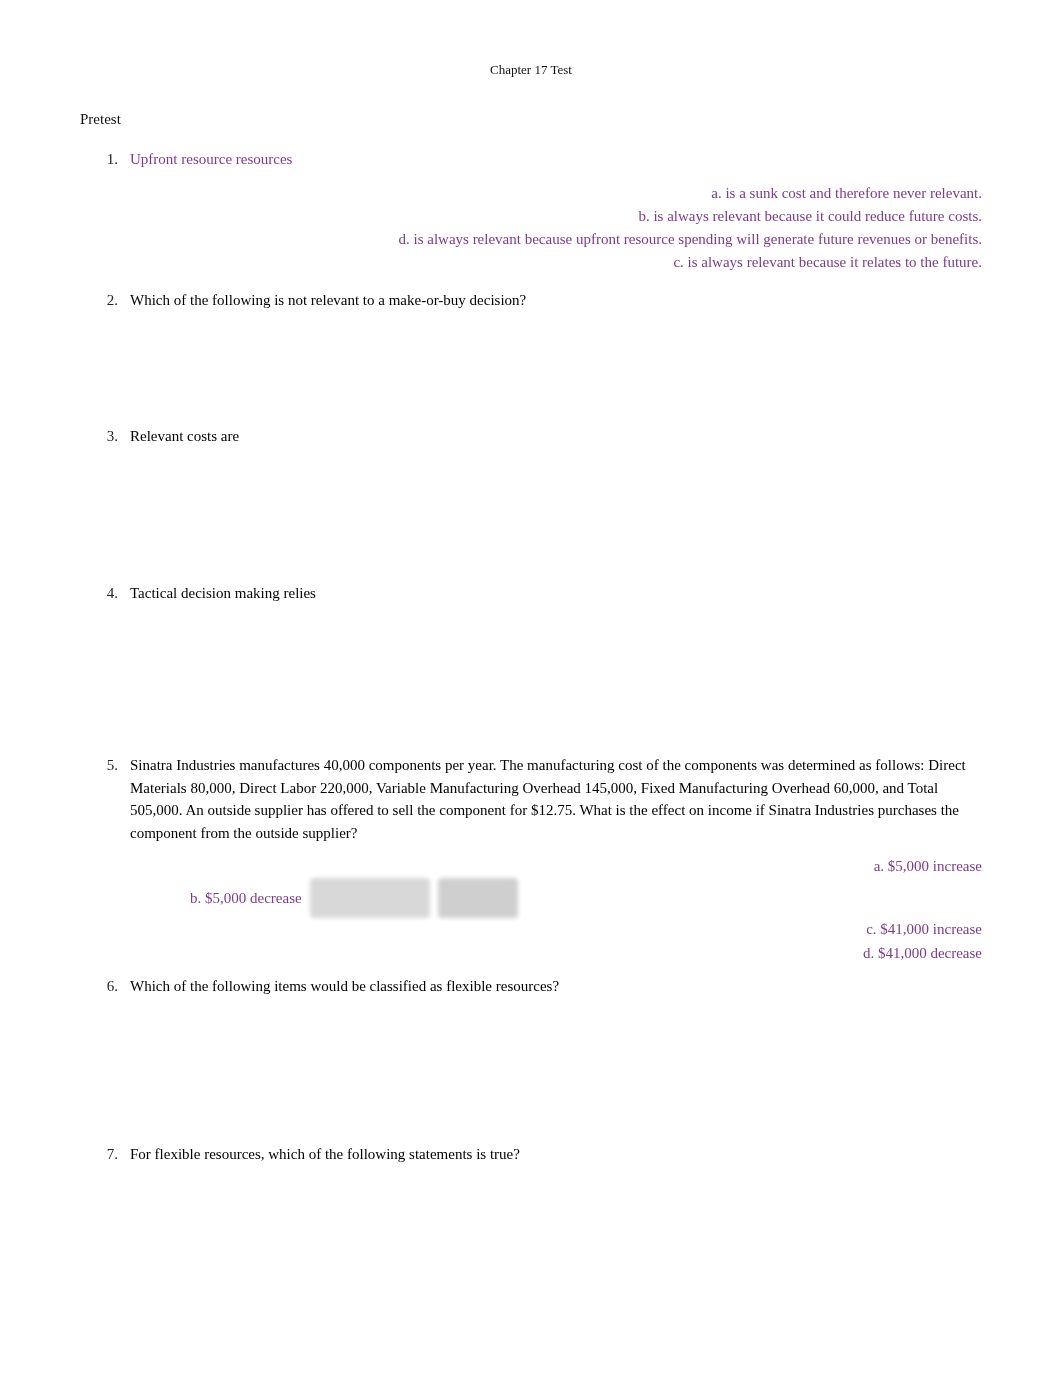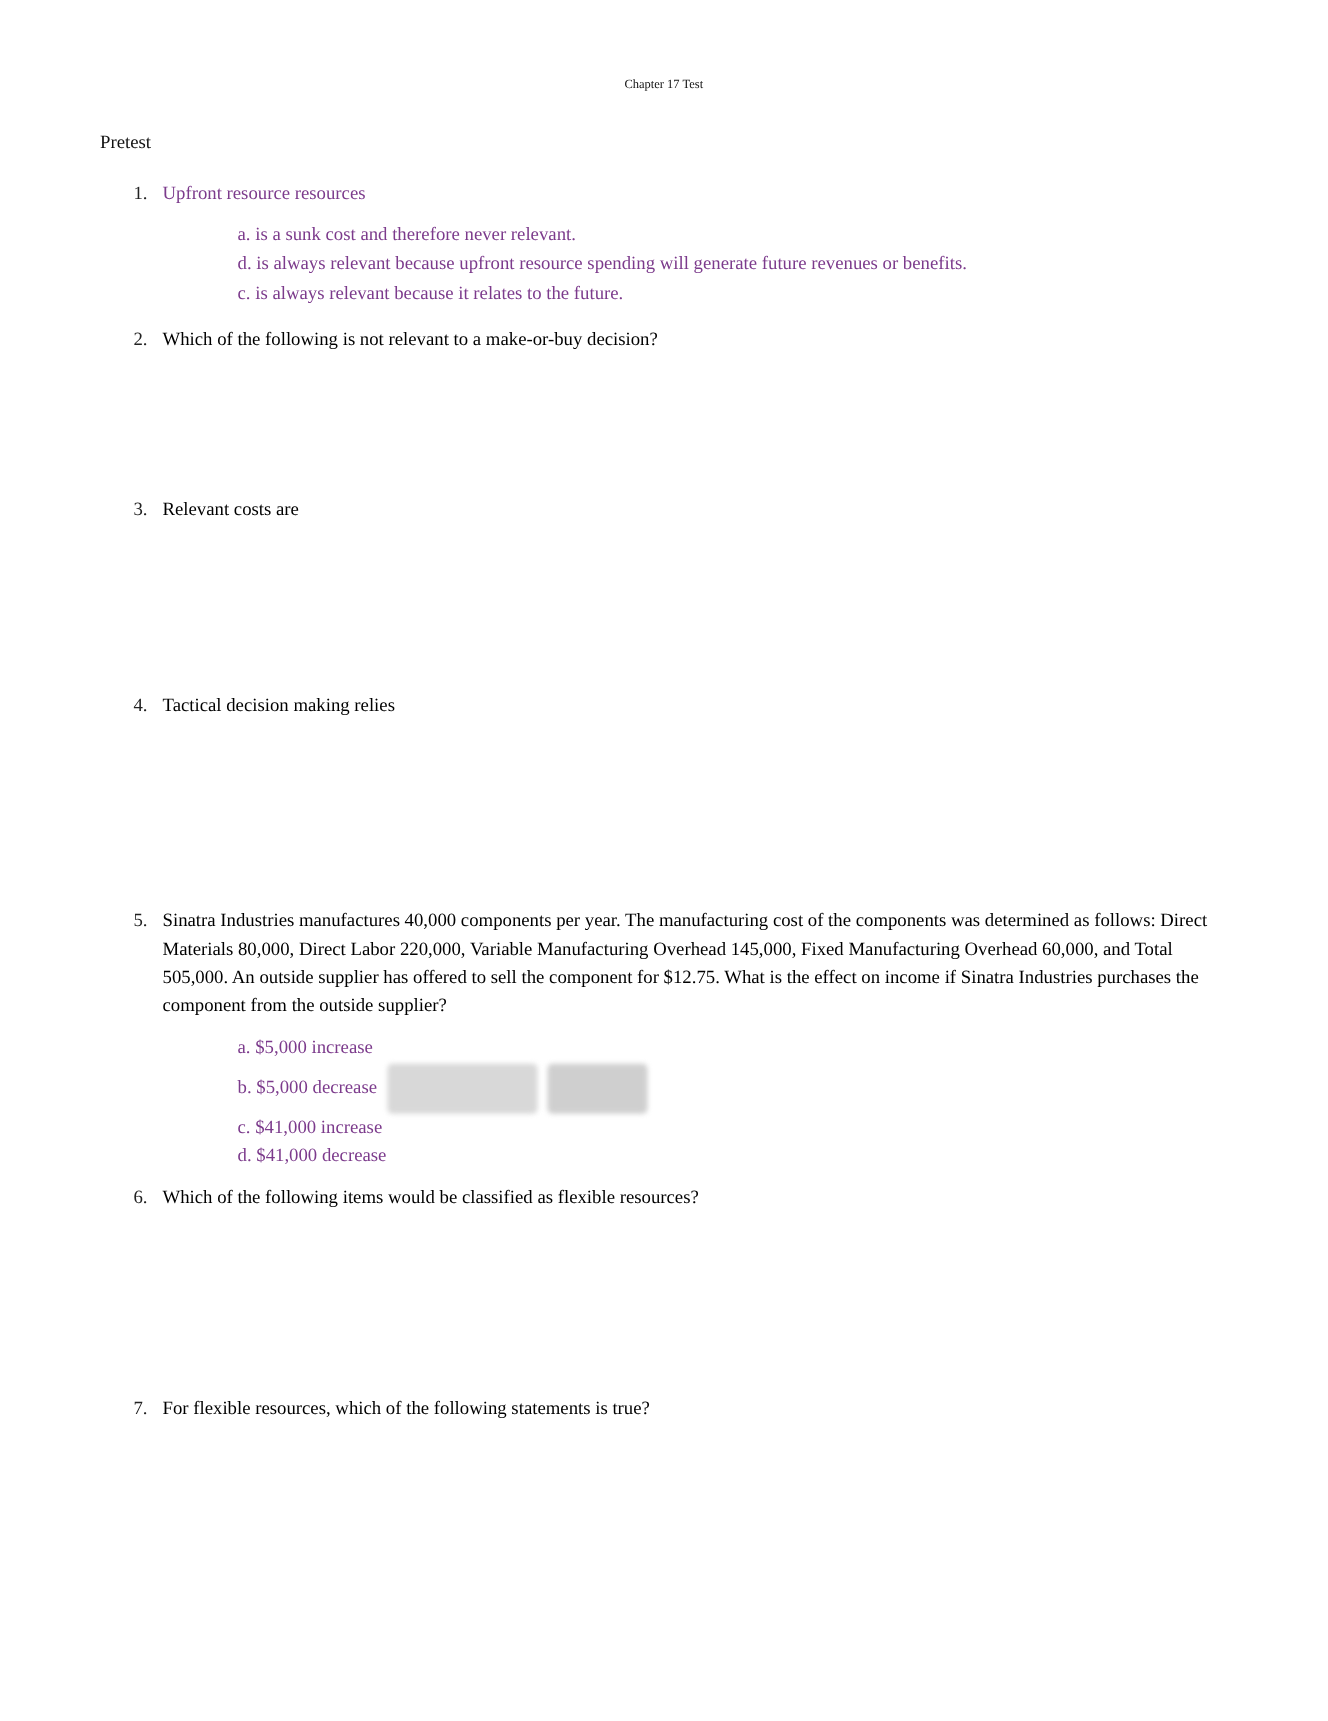--- a/index.html
+++ b/index.html
@@ -11,21 +11,21 @@
       background: #ffffff;
       font-family: Georgia, 'Times New Roman', serif;
       font-size: 15px;
       color: #222222;
       padding: 60px 80px;
       max-width: 1062px;
       line-height: 1.5;
     }
     .page-title {
       text-align: center;
-      font-size: 10px;
+      font-size: 13px;
       font-weight: normal;
       margin-bottom: 28px;
       color: #111;
     }
     .pretest-label {
       font-size: 15px;
       font-weight: normal;
       margin-bottom: 18px;
       color: #111;
     }
@@ -51,20 +51,21 @@
       color: #000000;
       margin-bottom: 4px;
     }
     .question-text.purple {
       color: #7c3b8c;
     }
     .answer-list {
       list-style: none;
       padding-left: 60px;
       margin-top: 11px;
+      text-align: right;
     }
     .answer-item {
       color: #7c3b8c;
       line-height: 1.55;
     }
     .question-spacer {
       height: 110px;
     }
     .question-spacer-lg {
       height: 130px;
@@ -108,20 +109,21 @@
 <div class="pretest-label">Pretest</div>
 
 <ol class="question-list">
 
   <li class="question-item question-block">
     <span class="question-number">1.</span>
     <div class="question-content">
       <div class="question-text purple">Upfront resource resources</div>
       <ul class="answer-list">
         <li class="answer-item">a. is a sunk cost and therefore never relevant.</li>
+        <li class="answer-item">b. is always relevant because it could reduce future costs.</li>
         <li class="answer-item">d. is always relevant because upfront resource spending will generate future revenues or benefits.</li>
         <li class="answer-item">c. is always relevant because it relates to the future.</li>
       </ul>
     </div>
   </li>
 
   <li style="height: 14px; list-style: none;"></li>
 
   <li class="question-item question-block">
     <span class="question-number">2.</span>

